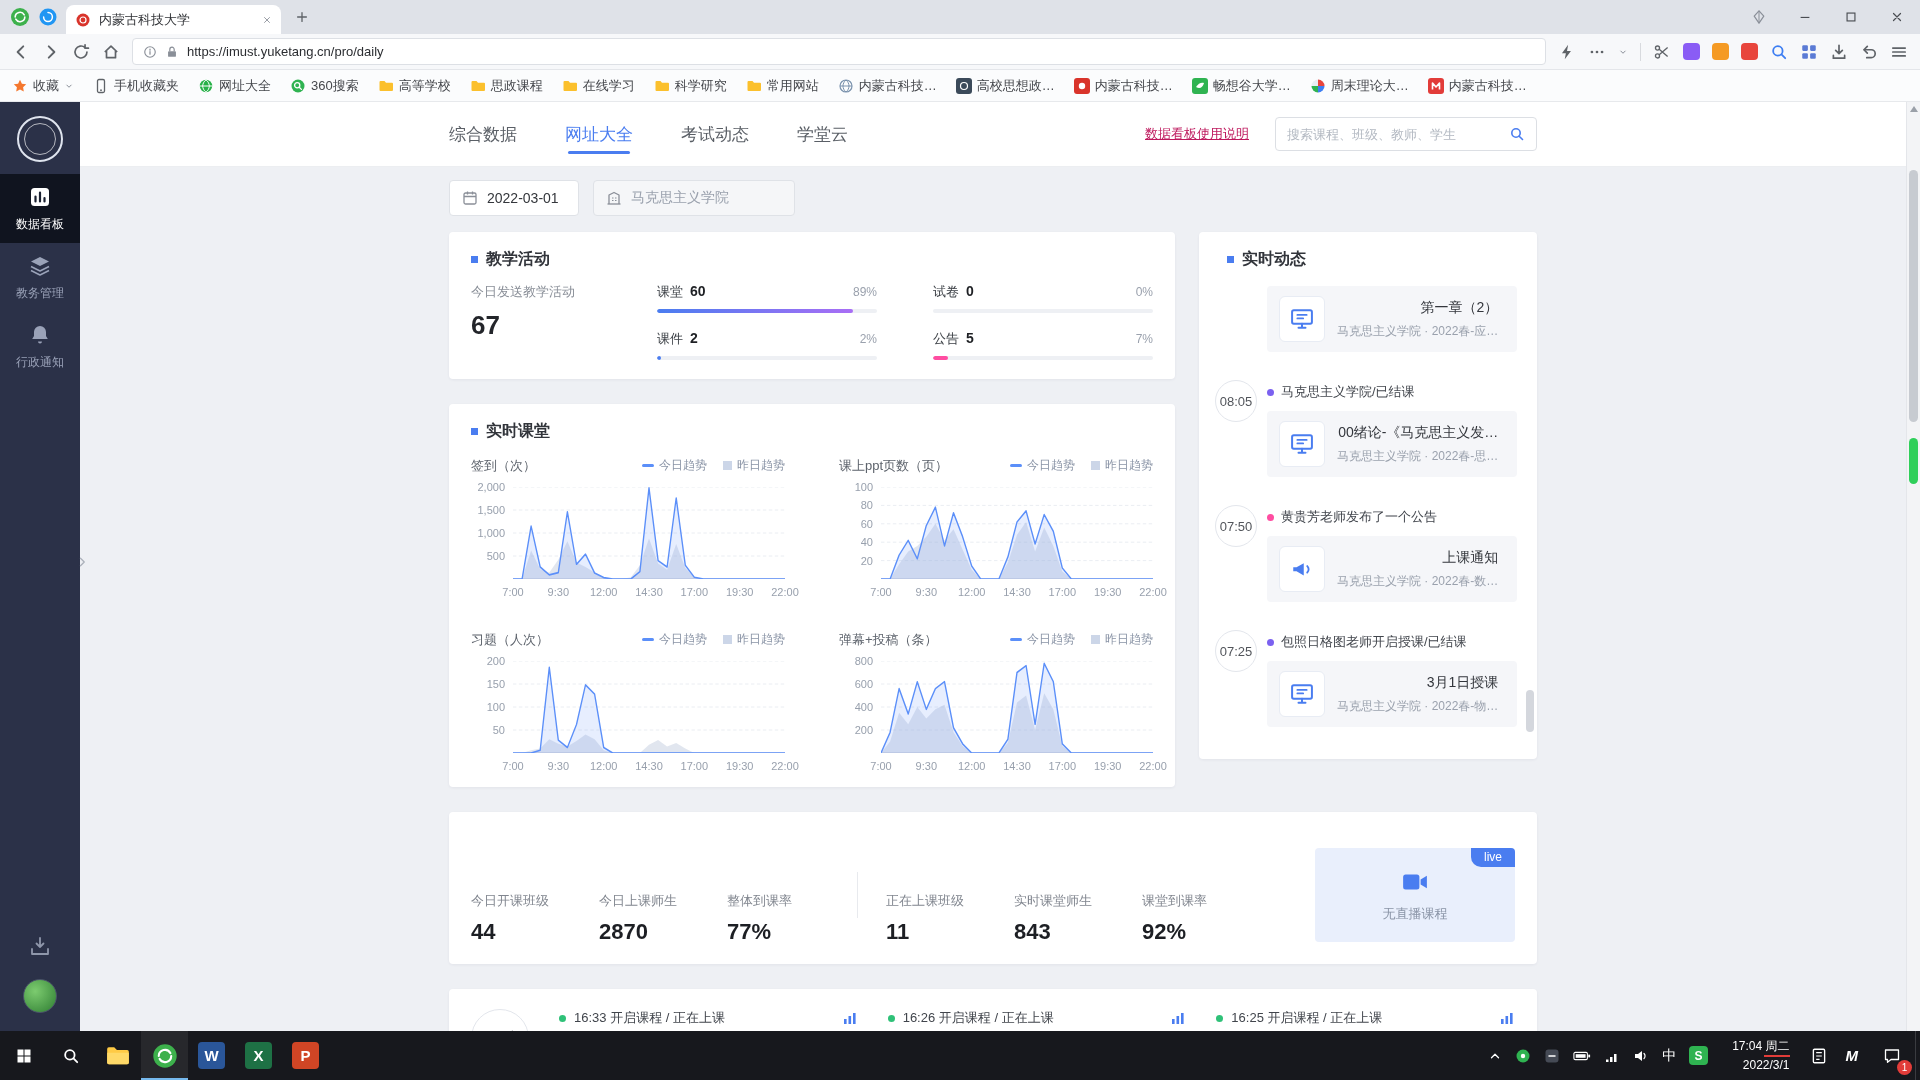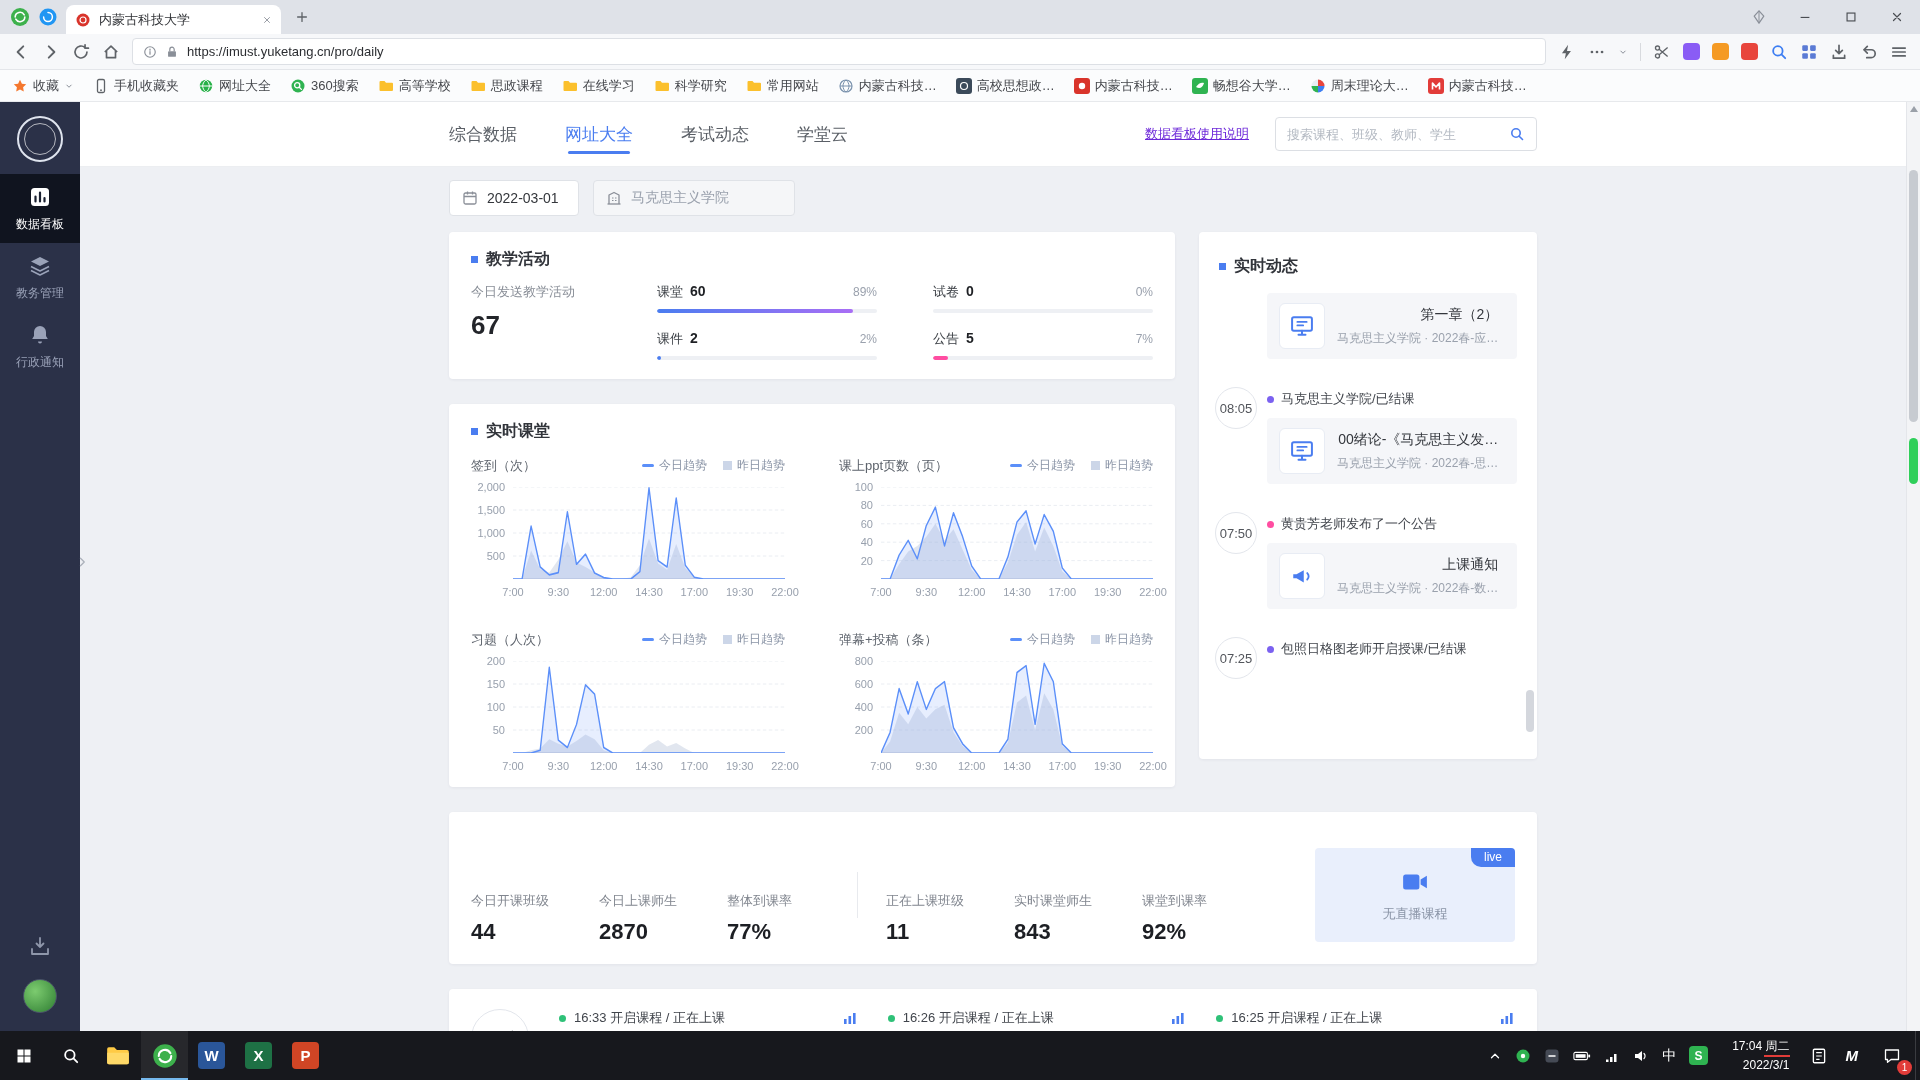--- a/index.html
+++ b/index.html
@@ -46,21 +46,21 @@
   .main { flex:1; display:flex; flex-direction:column; min-width:0; position:relative; margin-right:14px; }
   .expander { position:absolute; left:-4px; top:452px; color:#aab0ba; z-index:5; }
 
   .page-head { height:64px; background:#fff; box-shadow:0 1px 0 #eceef1; display:flex; justify-content:center; flex-shrink:0; }
   .head-inner { width:1088px; display:flex; align-items:center; }
   .head-tabs { display:flex; gap:48px; }
   .head-tab { font-size:17px; color:#5a5f66; position:relative; padding:8px 0; cursor:pointer; }
   .head-tab.active { color:var(--accent); }
   .head-tab.active::after { content:""; position:absolute; left:50%; transform:translateX(-50%); bottom:0; width:62px; height:3px; border-radius:2px; background:var(--accent); }
   .head-right { margin-left:auto; display:flex; align-items:center; gap:26px; }
-  .help-link { font-size:13px; color:#6d28d9; text-decoration:underline; cursor:pointer; }
+  .help-link { font-size:13px; color:#be185d; text-decoration:underline; cursor:pointer; }
   .search-box { width:262px; height:34px; border:1px solid #dcdfe4; border-radius:4px; display:flex; align-items:center; padding:0 11px; background:#fff; }
   .search-box input { border:none; outline:none; flex:1; font-size:13px; color:#333; min-width:0; background:transparent; }
   .search-box input::placeholder { color:#b3b9c2; }
 
   .content { flex:1; overflow:hidden; display:flex; justify-content:center; }
   .content-inner { width:1088px; }
   .filters { margin-top:14px; display:flex; gap:14px; }
   .filter { height:36px; background:#fff; border:1px solid #dfe2e7; border-radius:4px; display:flex; align-items:center; gap:9px; padding:0 12px; font-size:14px; color:#34373c; cursor:pointer; }
   .filter.date { width:130px; }
   .filter.school { width:202px; background:#f5f6f8; color:#9aa1ad; }
@@ -94,21 +94,21 @@
   .lg-sq { width:9px; height:9px; background:#ccd6e8; }
   .chart-body { display:flex; margin-top:12px; }
   .ylab { width:42px; position:relative; flex-shrink:0; }
   .ylab span { position:absolute; right:8px; transform:translateY(-50%); font-size:11px; color:#98a0ad; }
   .plot { flex:1; height:92px; position:relative; }
   .plot svg { position:absolute; inset:0; width:100%; height:100%; }
   .xlab { margin-left:42px; position:relative; height:15px; margin-top:7px; }
   .xlab span { position:absolute; transform:translateX(-50%); top:0; font-size:11px; color:#98a0ad; white-space:nowrap; }
 
   .feed-card-outer { height:527px; display:flex; flex-direction:column; padding:17px 0 12px; position:relative; }
-  .feed-title { padding:0 20px;margin-top:7px; }
+  .feed-title { padding:0 28px; }
   .feed-list { flex:1; overflow:hidden; margin-top:16px; padding:0 20px 0 16px; }
   .feed-entry { display:flex; margin-bottom:28px; }
   .fe-left { width:52px; flex-shrink:0; }
   .time-badge { width:42px; height:42px; border-radius:50%; background:#fff; border:1px solid #e3e6ec; display:flex; align-items:center; justify-content:center; font-size:13px; color:#52555b; }
   .fe-right { flex:1; min-width:0; }
   .fe-event { display:flex; align-items:center; gap:7px; font-size:13px; color:#41454c; margin:3px 0 10px; white-space:nowrap; overflow:hidden; }
   .fe-dot { width:7px; height:7px; border-radius:50%; flex-shrink:0; }
   .fe-card { background:#f5f6f9; border-radius:4px; padding:10px 12px; display:flex; align-items:center; gap:12px; cursor:pointer; }
   .fe-ic { width:46px; height:46px; border-radius:6px; background:#fff; border:1px solid #e8ecf4; display:flex; align-items:center; justify-content:center; flex-shrink:0; }
   .fe-ic .ic { width:28px; height:28px; }
@@ -865,20 +865,35 @@
                     </div>
                     <div class="feed-entry">
                       <div class="fe-left">
                         <div class="time-badge">07:25</div>
                       </div>
                       <div class="fe-right">
                         <div class="fe-event">
                           <span class="fe-dot" style="background:var(--purple)"></span>
                           <span>包照日格图老师开启授课/已结课</span>
                         </div>
+                        <div class="fe-card">
+                          <span class="fe-ic">
+                            <span class="ic">
+                              <svg viewBox="0 0 24 24">
+                                <rect x="3.5" y="4.5" width="17" height="11.5" rx="1.5" fill="none" stroke="#4a7df0" stroke-width="1.7"></rect>
+                                <path d="M8 8.5h8M8 11.5h5" stroke="#4a7df0" stroke-width="1.5" stroke-linecap="round"></path>
+                                <path d="M9 19.5h6M12 16v3.5" stroke="#4a7df0" stroke-width="1.7" stroke-linecap="round"></path>
+                              </svg>
+                            </span>
+                          </span>
+                          <div class="fe-txt">
+                            <div class="fe-tt">3月1日授课</div>
+                            <div class="fe-sub">马克思主义学院 · 2022春-物…</div>
+                          </div>
+                        </div>
                       </div>
                     </div>
                   </div>
                 <div class="feed-sb"></div>
               </div>
             </div>
           </div>
 
           <div class="card today-card">
             <div class="today-body">

